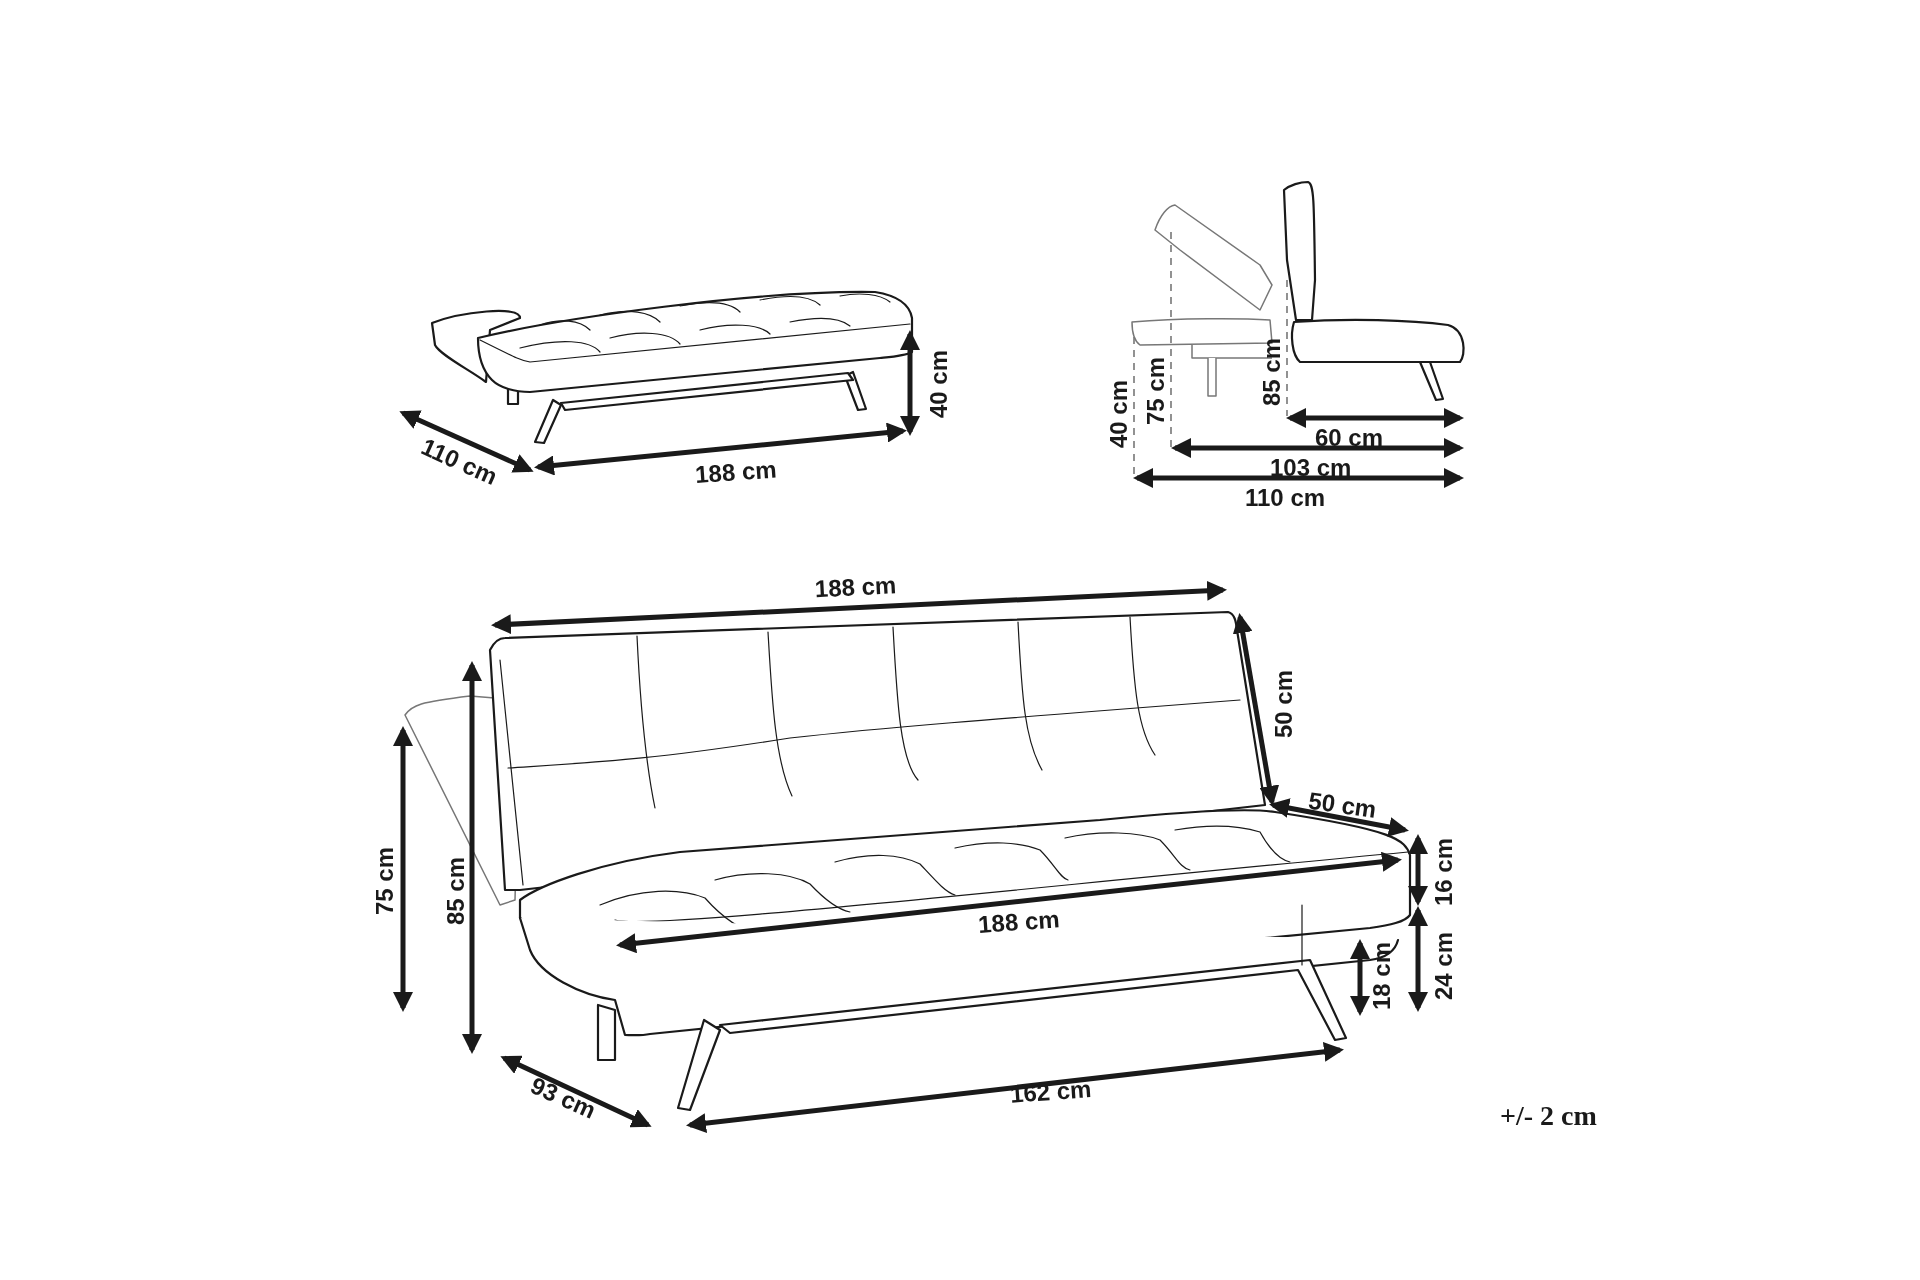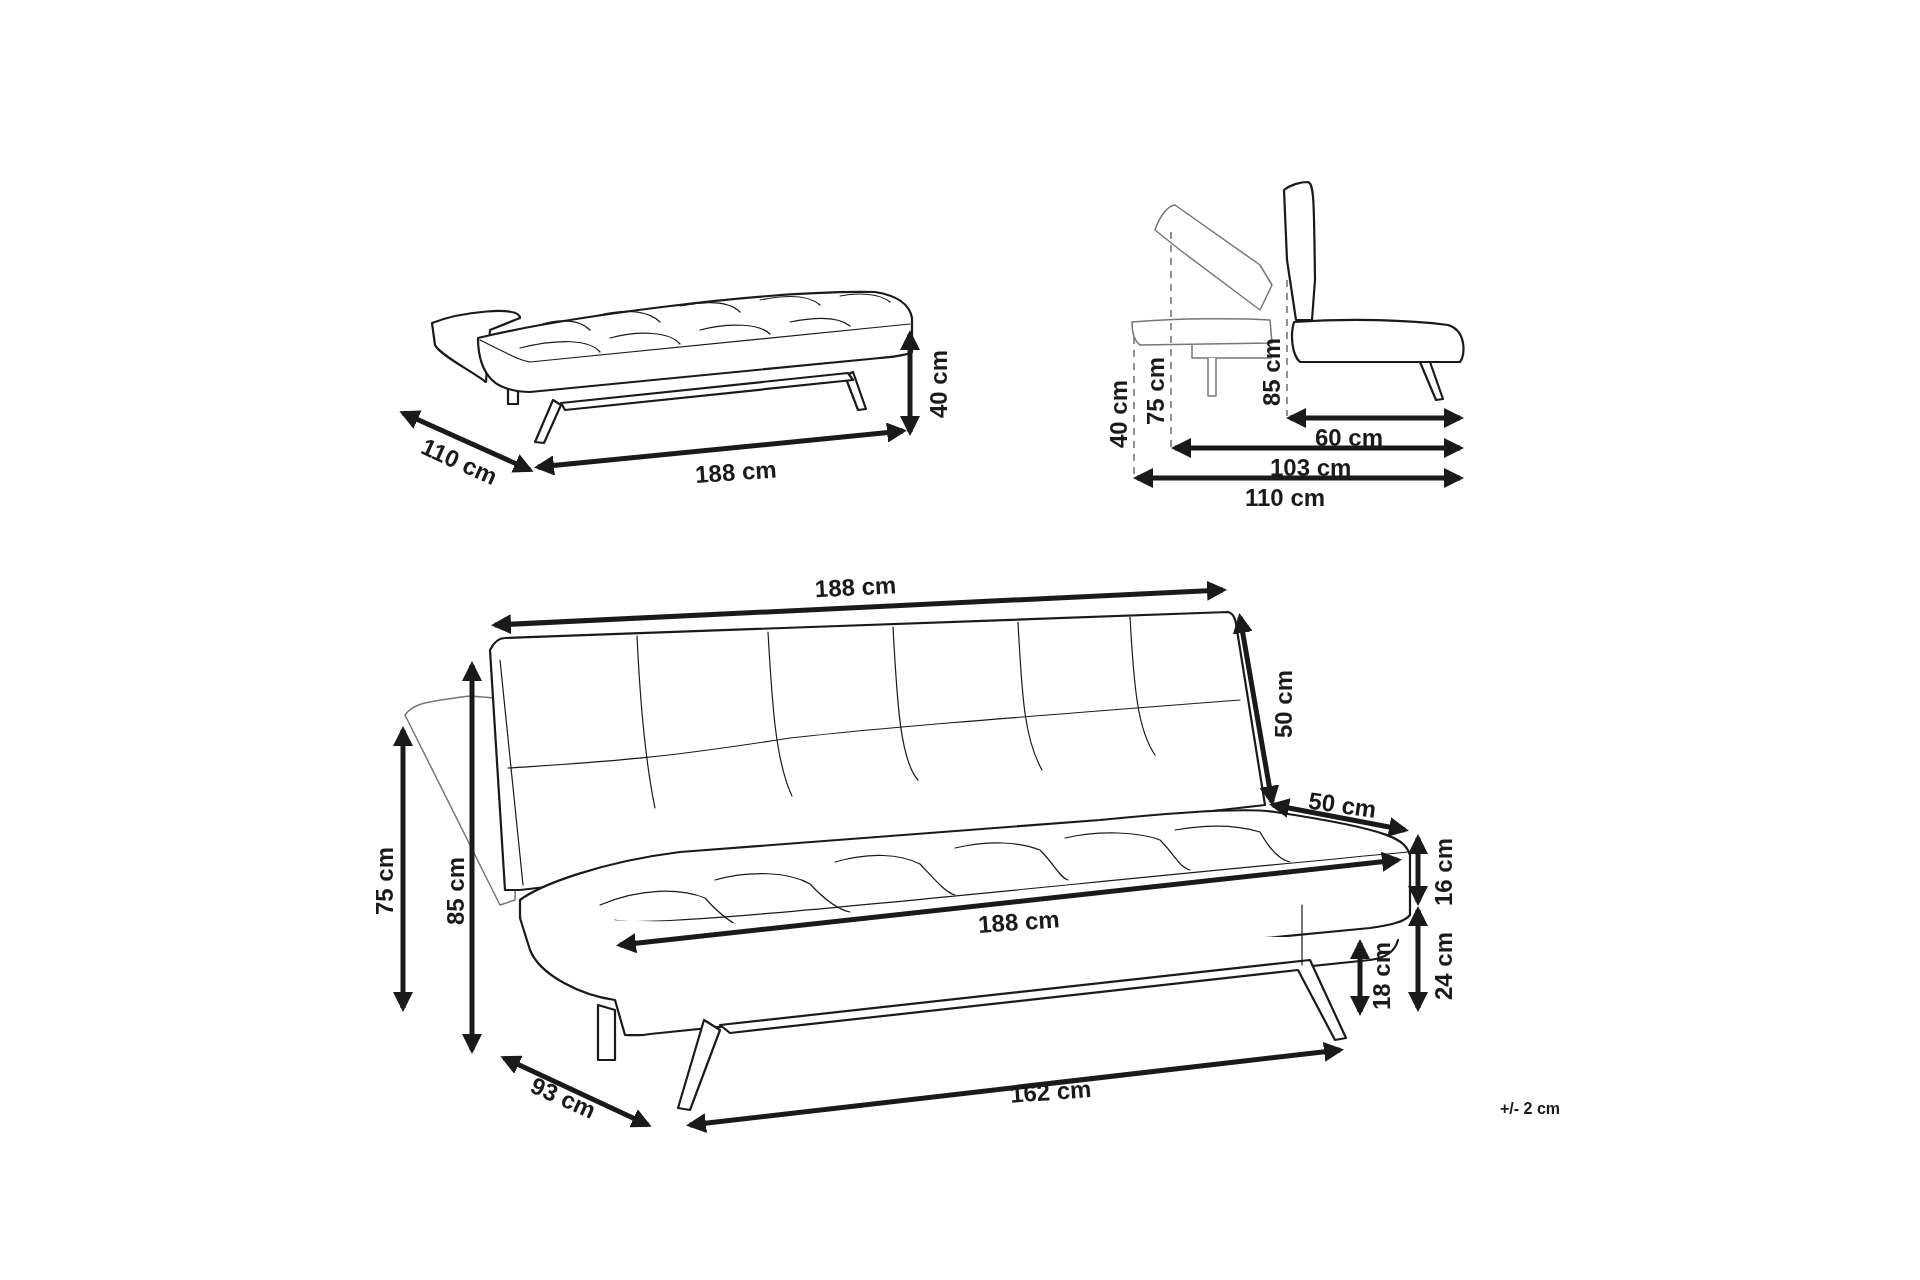--- a/index.html
+++ b/index.html
@@ -6,21 +6,21 @@
   body{width:1920px;height:1280px;overflow:hidden;}
   #canvas{position:absolute;left:0;top:0;width:1920px;height:1280px;}
   svg{display:block;}
   .lbl{font-family:"Liberation Sans","DejaVu Sans",sans-serif;font-weight:700;fill:#1a1a1a;}
   .lbl-lg{font-size:24px;}
   .outline{fill:#ffffff;stroke:#1a1a1a;stroke-width:2.2;stroke-linejoin:round;stroke-linecap:round;}
   .thin{fill:none;stroke:#1a1a1a;stroke-width:1.2;stroke-linecap:round;}
   .ghost{fill:#ffffff;stroke:#777;stroke-width:1.5;stroke-linejoin:round;}
   .dash{fill:none;stroke:#777;stroke-width:1.6;stroke-dasharray:7 6;}
   .dim{stroke:#1a1a1a;stroke-width:5;fill:none;}
-  .tol{position:absolute;font-family:Liberation Sans, sans-serif;font-weight:700;font-size:16px;color:#1a1a1a;}
+  .tol{position:absolute;font-family:Liberation Serif, serif;font-weight:700;font-size:28px;color:#1a1a1a;}
 </style>
 </head>
 <body>
 
 <div id="canvas">
 <svg width="1920" height="1280" viewBox="0 0 1920 1280" xmlns="http://www.w3.org/2000/svg">
   <defs>
     <marker id="ah" viewBox="0 0 10 10" refX="8" refY="5" markerWidth="4" markerHeight="4" orient="auto-start-reverse">
       <path d="M0,0 L10,5 L0,10 z" fill="#1a1a1a"></path>
     </marker>

